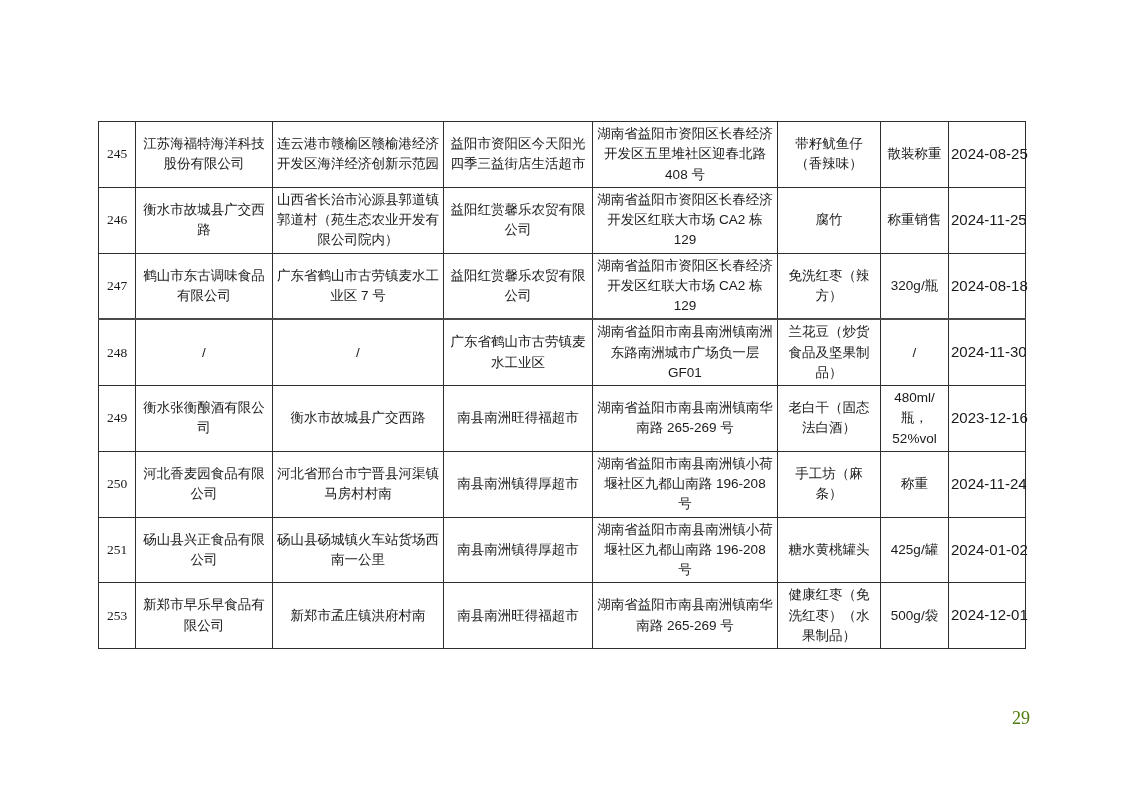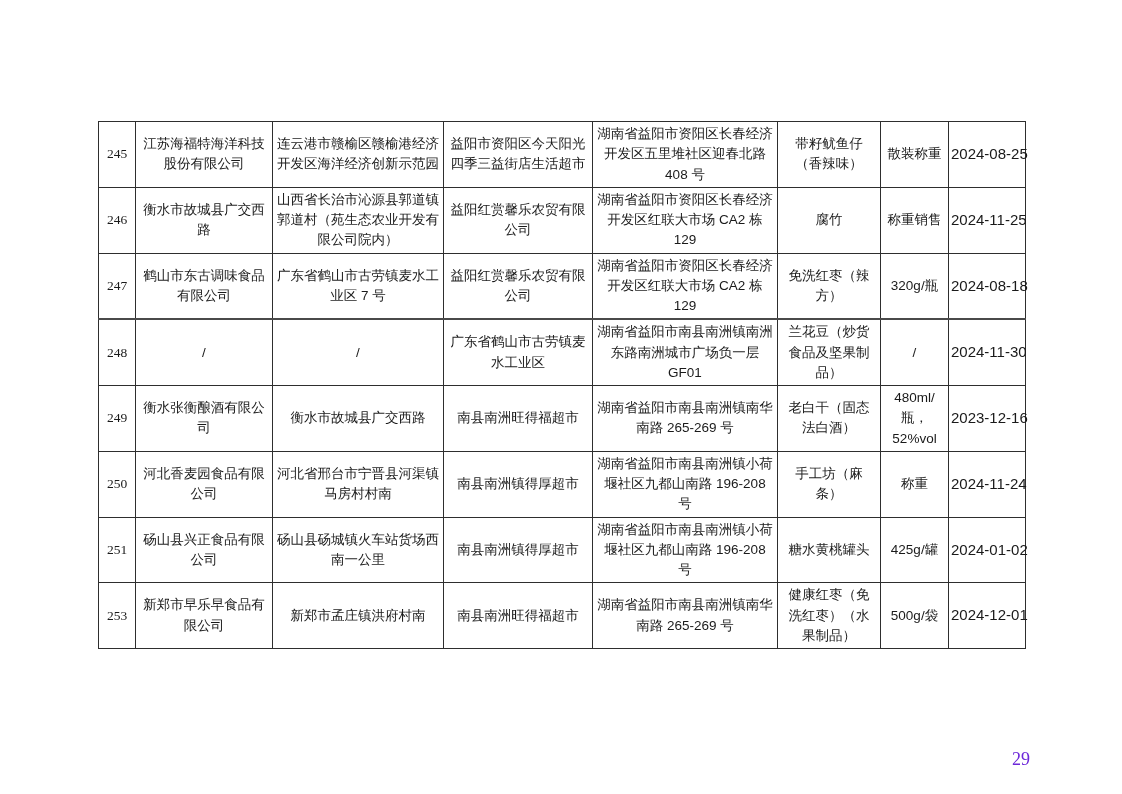--- a/index.html
+++ b/index.html
@@ -52,22 +52,21 @@
   table.sampling-table tr:nth-child(8) { height: 55px; }
   table.sampling-table tr:nth-child(9) { height: 56px; }
   
   table.sampling-table tr:nth-child(4) td { border-top: 2px solid #4a4a4a; }
   .page-number {
     position: absolute;
     right: 92px;
     top: 708px;
     font-family: "Liberation Serif", serif;
     font-size: 18px;
-    color: #6d28d9;
-    margin-top: 41px;
+    color: #4d7c0f;
   }
 </style>
 </head>
 <body>
 
 <div class="page">
 
   <table class="sampling-table">
     <colgroup>
       <col style="width:37px">

